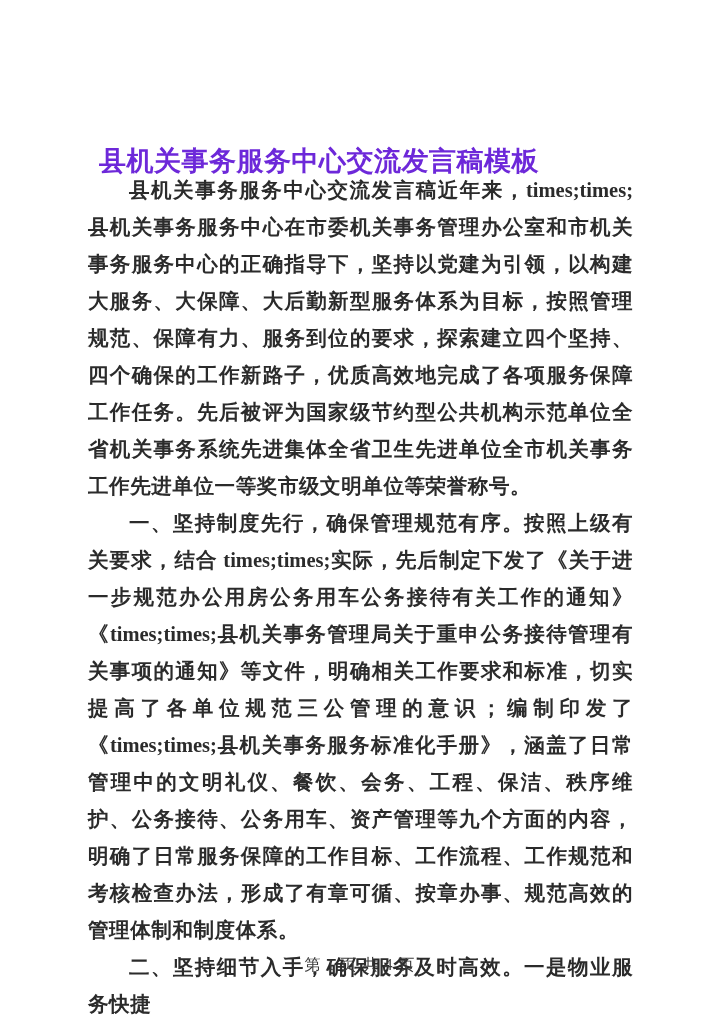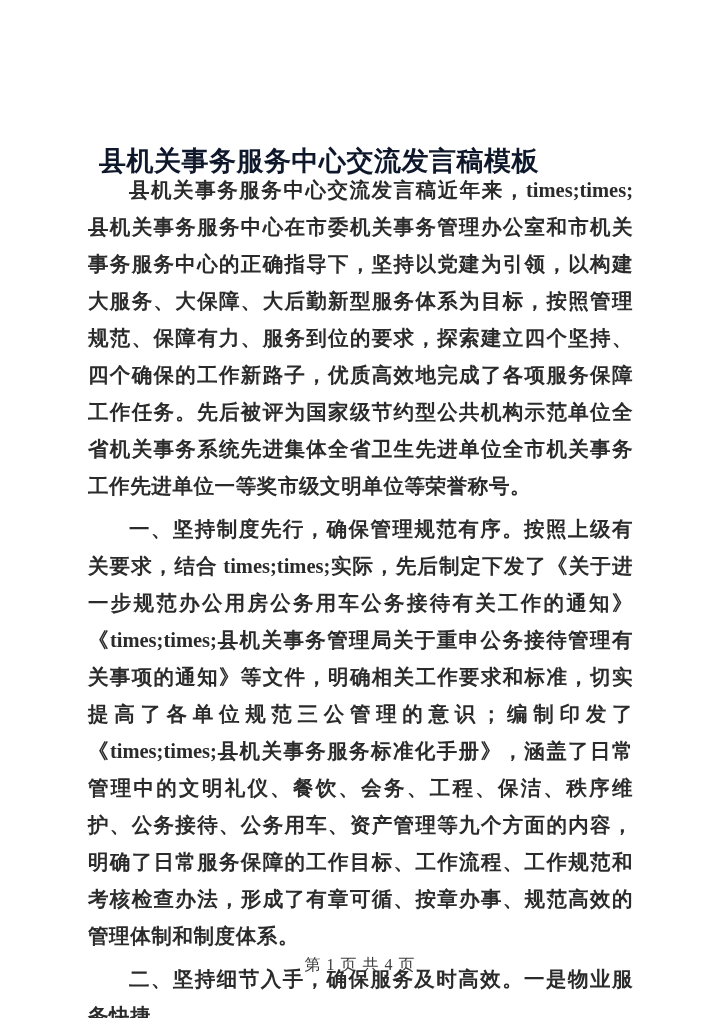--- a/index.html
+++ b/index.html
@@ -23,21 +23,21 @@
     position: absolute;
     top: 126px;
     left: 0;
     width: 638px;
     text-align: center;
     font-family: "Liberation Sans", "DejaVu Sans", sans-serif;
     font-weight: 700;
     font-size: 27px;
     line-height: 34px;
     letter-spacing: 0.5px;
-    color: #0f172a;
+    color: #6d28d9;
     white-space: nowrap;
   }
 
   .body-block {
     position: absolute;
     top: 172px;
     left: 88px;
     width: 545px;
   }
 
@@ -49,21 +49,21 @@
     color: #2b2b2b;
     text-align: justify;
     text-justify: inter-ideograph;
     text-indent: 41px;
     letter-spacing: 0.6px;
     font-weight: bold;
     -webkit-font-smoothing: antialiased;
   }
 
   .para + .para {
-    margin-top: 6px;
+    margin-top: 0;
   }
 
   .lat {
     font-family: "Liberation Serif", "DejaVu Serif", serif;
     letter-spacing: 0;
   }
 
   .page-footer {
     position: absolute;
     top: 954px;

